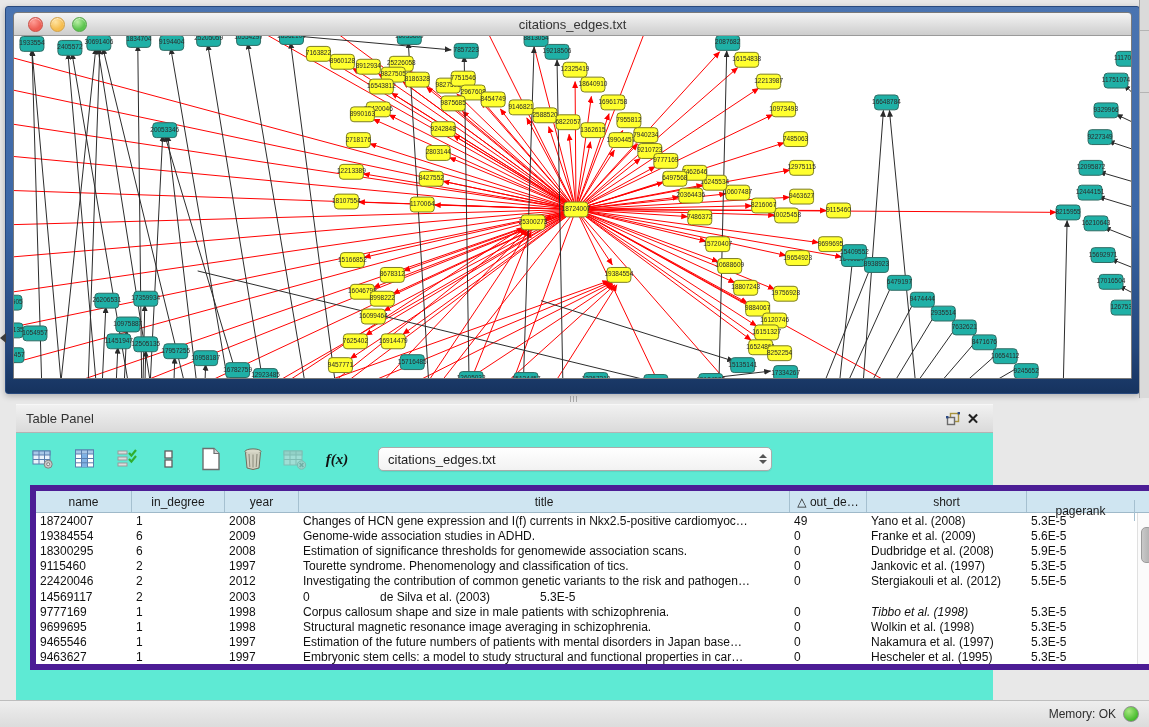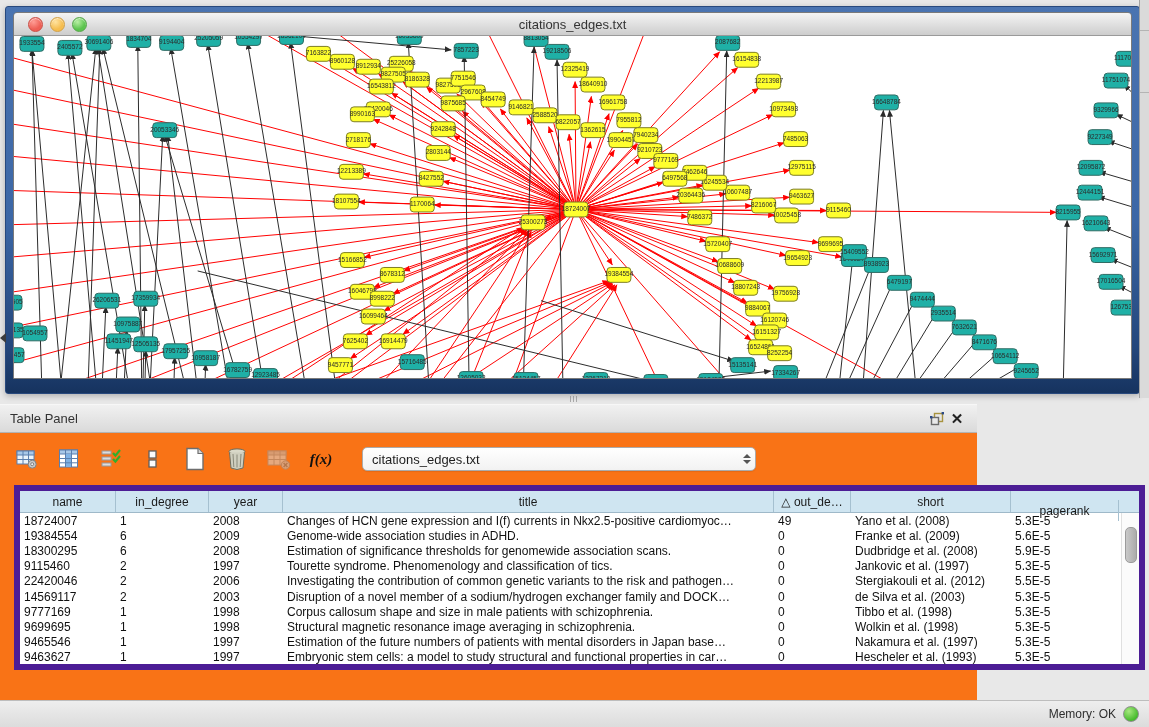--- a/index.html
+++ b/index.html
@@ -26,21 +26,21 @@
   .right-strip{position:absolute;left:1139px;top:0;width:10px;height:398px;
     background:#dadada;border-left:1px solid #a2a2a2;}
   .right-strip .hl{position:absolute;left:0;right:0;height:1px;background:#b4b4b4;}
   .left-collapse{position:absolute;left:0px;top:333px;width:0;height:0;
     border-top:5px solid transparent;border-bottom:5px solid transparent;border-right:6px solid #3c3c3c;}
   
   .splitter-handle{position:absolute;left:570px;top:396px;width:9px;height:6px;opacity:.55;}
   .splitter-handle:before{content:"";position:absolute;inset:0;
     background:linear-gradient(90deg,#777 1px,transparent 1px) 0 0/3px 100%;}
   
-  .table-panel{position:absolute;left:0;top:404px;width:977px;height:296px;background:#f97316;}
+  .table-panel{position:absolute;left:16px;top:404px;width:977px;height:296px;background:#5eead4;}
   .tp-titlebar{height:27px;background:linear-gradient(180deg,#f1f1f1,#dadada);
     border-top:1px solid #f7f7f7;border-bottom:1px solid #b3b3b3;
     display:flex;align-items:center;padding:0 10px;}
   .tp-title{font-size:13px;color:#333;}
   .tp-sp{flex:1;}
   .tp-btn{width:20px;height:18px;display:flex;align-items:center;justify-content:center;cursor:default;}
   .close-x{font-size:15px;font-weight:bold;color:#222;line-height:1;}
   
   .toolbar{position:absolute;left:14px;top:40px;height:30px;display:flex;align-items:center;gap:16px;}
   .tool{width:26px;height:26px;display:flex;align-items:center;justify-content:center;}
@@ -923,42 +923,41 @@
             <div class="td" style="width: 93px;">2</div>
             <div class="td" style="width: 74px;">1997</div>
             <div class="td" style="width: 491px;">Tourette syndrome. Phenomenology and classification of tics.</div>
             <div class="td" style="width: 77px;">0</div>
             <div class="td" style="width: 160px;">Jankovic et al. (1997)</div>
             <div class="td" style="width: 108px;">5.3E-5</div>
           </div>
           <div class="tr">
             <div class="td" style="width: 96px;">22420046</div>
             <div class="td" style="width: 93px;">2</div>
-            <div class="td" style="width: 74px;">2006</div>
+            <div class="td" style="width: 74px;">2012</div>
             <div class="td" style="width: 491px;">Investigating the contribution of common genetic variants to the risk and pathogen…</div>
             <div class="td" style="width: 77px;">0</div>
             <div class="td" style="width: 160px;">Stergiakouli et al. (2012)</div>
             <div class="td" style="width: 108px;">5.5E-5</div>
           </div>
           <div class="tr">
             <div class="td" style="width: 96px;">14569117</div>
             <div class="td" style="width: 93px;">2</div>
             <div class="td" style="width: 74px;">2003</div>
-            <div class="td" style="width: 491px;">Disruption of a novel member of a sodium/hydrogen exchanger family and DOCK…</div>
             <div class="td" style="width: 77px;">0</div>
             <div class="td" style="width: 160px;">de Silva et al. (2003)</div>
             <div class="td" style="width: 108px;">5.3E-5</div>
           </div>
           <div class="tr">
             <div class="td" style="width: 96px;">9777169</div>
             <div class="td" style="width: 93px;">1</div>
             <div class="td" style="width: 74px;">1998</div>
             <div class="td" style="width: 491px;">Corpus callosum shape and size in male patients with schizophrenia.</div>
             <div class="td" style="width: 77px;">0</div>
-            <div class="td" style="width: 160px;">Tibbo et al. (1998)</div>
+            <div class="td" style="width: 160px; font-style: italic;">Tibbo et al. (1998)</div>
             <div class="td" style="width: 108px;">5.3E-5</div>
           </div>
           <div class="tr">
             <div class="td" style="width: 96px;">9699695</div>
             <div class="td" style="width: 93px;">1</div>
             <div class="td" style="width: 74px;">1998</div>
             <div class="td" style="width: 491px;">Structural magnetic resonance image averaging in schizophrenia.</div>
             <div class="td" style="width: 77px;">0</div>
             <div class="td" style="width: 160px;">Wolkin et al. (1998)</div>
             <div class="td" style="width: 108px;">5.3E-5</div>
@@ -971,21 +970,21 @@
             <div class="td" style="width: 77px;">0</div>
             <div class="td" style="width: 160px;">Nakamura et al. (1997)</div>
             <div class="td" style="width: 108px;">5.3E-5</div>
           </div>
           <div class="tr">
             <div class="td" style="width: 96px;">9463627</div>
             <div class="td" style="width: 93px;">1</div>
             <div class="td" style="width: 74px;">1997</div>
             <div class="td" style="width: 491px;">Embryonic stem cells: a model to study structural and functional properties in car…</div>
             <div class="td" style="width: 77px;">0</div>
-            <div class="td" style="width: 160px;">Hescheler et al. (1993)</div>
+            <div class="td" style="width: 160px;">Hescheler et al. (1995)</div>
             <div class="td" style="width: 108px;">5.3E-5</div>
           </div>
         </div>
       <div class="vscroll">
         <div class="vthumb"></div>
       </div>
     </div>
   </div>
 
 </div>

